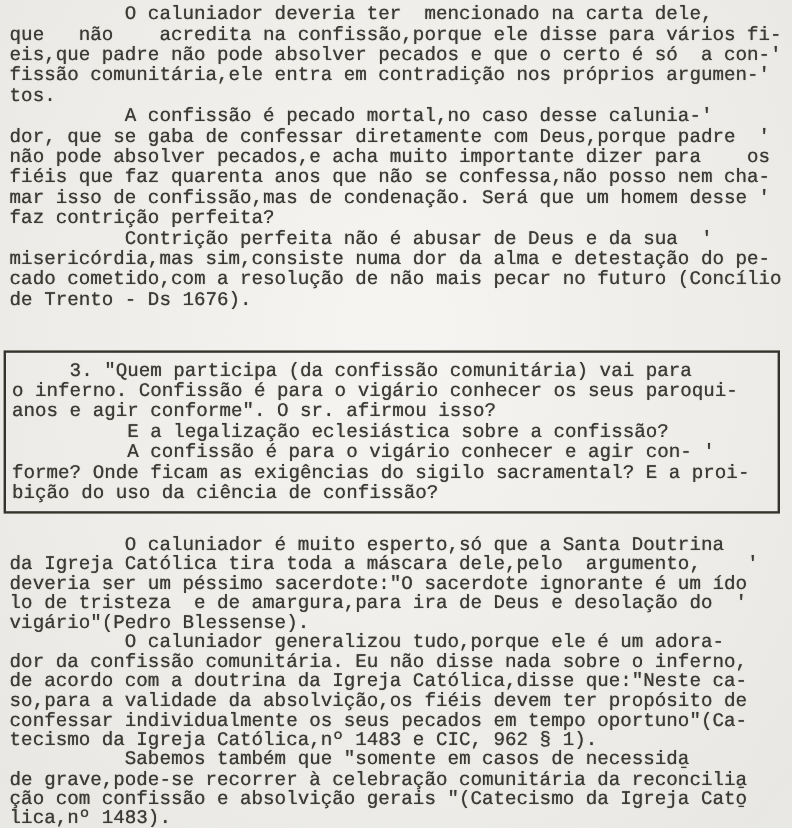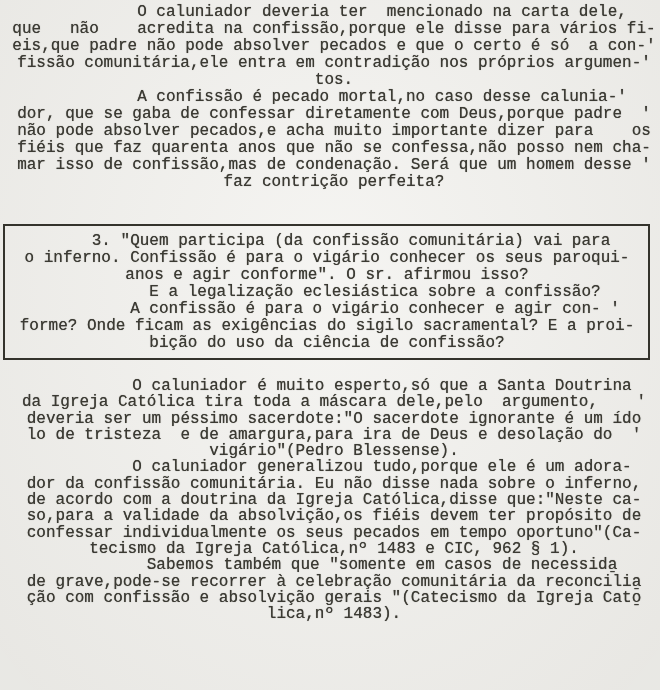--- a/index.html
+++ b/index.html
@@ -1,15 +1,15 @@
 <!DOCTYPE html>
 <html><head>
 <meta charset="utf-8">
 <style>
-  * { margin: 0; padding: 0; box-sizing: border-box; text-align: center; }
+  * { margin: 0; padding: 0; box-sizing: border-box; }
   html, body {
     width: 660px; height: 690px;
     overflow: hidden;
     background: #f1f0ec;
   }
   .page {
     position: relative;
     width: 660px; height: 690px;
     padding: 4px 0 0 8px;
     font-family: "Liberation Mono", "DejaVu Sans Mono", monospace;
@@ -43,20 +43,24 @@
 que   não    acredita na confissão,porque ele disse para vários fi-
 eis,que padre não pode absolver pecados e que o certo é só  a con-'
 fissão comunitária,ele entra em contradição nos próprios argumen-'
 tos.</div>
   <div class="para upper">          A confissão é pecado mortal,no caso desse calunia-'
 dor, que se gaba de confessar diretamente com Deus,porque padre  '
 não pode absolver pecados,e acha muito importante dizer para    os
 fiéis que faz quarenta anos que não se confessa,não posso nem cha-
 mar isso de confissão,mas de condenação. Será que um homem desse '
 faz contrição perfeita?</div>
+  <div class="para upper">          Contrição perfeita não é abusar de Deus e da sua  '
+misericórdia,mas sim,consiste numa dor da alma e detestação do pe-
+cado cometido,com a resolução de não mais pecar no futuro (Concílio
+de Trento - Ds 1676).</div>
 
   <div class="question-box">
     <div class="para upper">     3. "Quem participa (da confissão comunitária) vai para
 o inferno. Confissão é para o vigário conhecer os seus paroqui-
 anos e agir conforme". O sr. afirmou isso?
           E a legalização eclesiástica sobre a confissão?
           A confissão é para o vigário conhecer e agir con- '
 forme? Onde ficam as exigências do sigilo sacramental? E a proi-
 bição do uso da ciência de confissão?</div>
   </div>

